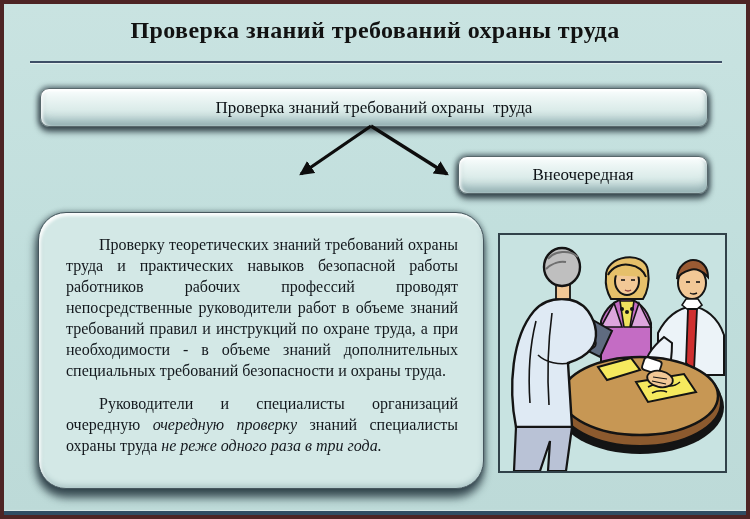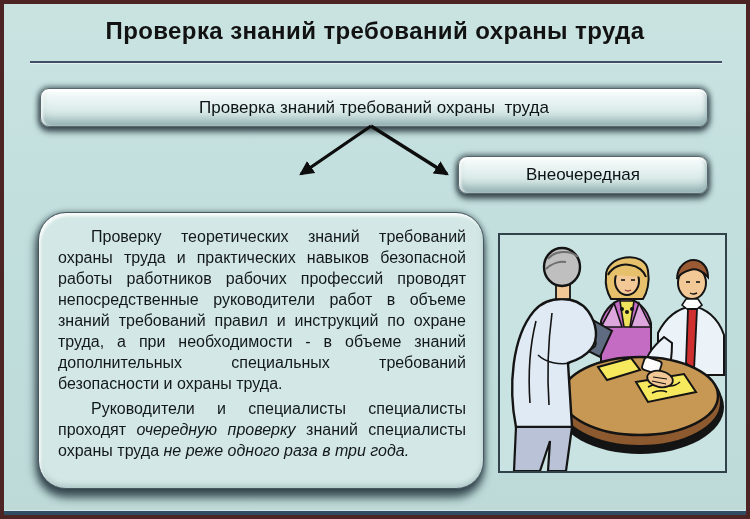--- a/index.html
+++ b/index.html
@@ -1,20 +1,20 @@
 <!DOCTYPE html>
 <html><head>
 <meta charset="utf-8">
 <style>
   html,body{margin:0;padding:0;background:#888;}
   .slide{
     position:relative;width:750px;height:519px;box-sizing:border-box;
     border:4px solid #4d2424;overflow:hidden;
     background:linear-gradient(180deg,#c9e3e1 0%,#c0dedc 55%,#bddad8 100%);
-    font-family:Liberation Sans, sans-serif;color:#10151a;
+    font-family:Liberation Serif, serif;color:#10151a;
   }
   .title{
     position:absolute;left:0;top:13px;width:100%;margin:0;text-align:center;
     font-size:24px;font-weight:bold;letter-spacing:.4px;color:#121212;
   }
   .title-rule{
     position:absolute;left:26px;top:57px;width:692px;height:2px;
     background:#3e4f66;box-shadow:0 1px 1px rgba(255,255,255,.55);
   }
   .bevel-box{
@@ -33,21 +33,21 @@
   .arrows{position:absolute;left:266px;top:116px;}
   .text-panel{
     position:absolute;left:34px;top:208px;width:446px;height:277px;box-sizing:border-box;
     border-radius:28px;border:1px solid #46575e;background:#d3e8e6;
     box-shadow:0 9px 9px rgba(22,38,48,.65),-4px 5px 8px rgba(22,38,48,.35),
       0 0 5px 1px rgba(35,50,60,.4),inset 2px 3px 3px rgba(255,255,255,.9),
       inset 0 -3px 5px rgba(130,160,164,.45);
     padding:9px 13px 8px 15px;
   }
   .para{
-    margin:4px;text-align:justify;text-indent:33px;
+    margin:12px;text-align:justify;text-indent:33px;
     font-size:16px;line-height:21px;color:#13181d;
   }
   .it{font-style:italic;}
   .pic-frame{
     position:absolute;left:494px;top:229px;width:229px;height:240px;box-sizing:border-box;
     border:2px solid #31424a;background:#c8e3e1;
   }
   .pic-frame svg{display:block;}
   .bottom-bar{
     position:absolute;left:0;bottom:0;width:100%;height:4px;background:#2f4d63;
@@ -76,21 +76,21 @@
     <path d="M101,6 L177,54" stroke="#0d0d0d" stroke-width="3.3" fill="none" marker-end="url(#ah)"></path>
   </svg>
 
 
   <div class="bevel-box right-box">
     <span>Внеочередная</span>
   </div>
 
   <div class="text-panel">
     <p class="para">Проверку теоретических знаний требований охраны труда и практических навыков безопасной работы работников рабочих профессий проводят непосредственные руководители работ в объеме знаний требований правил и инструкций по охране труда, а при необходимости - в объеме знаний дополнительных специальных требований безопасности и охраны труда.</p>
-    <p class="para"><span>Руководители и специалисты специалисты проходят </span><span class="it">очередную проверку</span><span> знаний специалисты охраны труда </span><span class="it">не реже одного раза в три года.</span></p>
+    <p class="para"><span>Руководители и специалисты организаций очередную </span><span class="it">очередную проверку</span><span> знаний специалисты охраны труда </span><span class="it">не реже одного раза в три года.</span></p>
   </div>
 
   <div class="pic-frame">
     <svg width="225" height="236" viewBox="0 0 225 236">
 
       <g>
         <path d="M101,128 L101,86 C106,72 116,65 126,63 C137,65 147,73 151,88 L151,128 Z" fill="#c46cc4" stroke="#141414" stroke-width="2"></path>
         <path d="M106,42 C104,20 146,14 148,36 C150,47 147,58 143,64 L111,64 C107,57 105,50 106,42 Z" fill="#e6c06a" stroke="#141414" stroke-width="2"></path>
         <ellipse cx="127" cy="46" rx="12" ry="14" fill="#f2c896" stroke="#141414" stroke-width="2"></ellipse>
         <path d="M108,40 C112,32 122,28 130,30 C138,31 144,36 146,42" fill="#e6c06a" stroke="#141414" stroke-width="2"></path>

